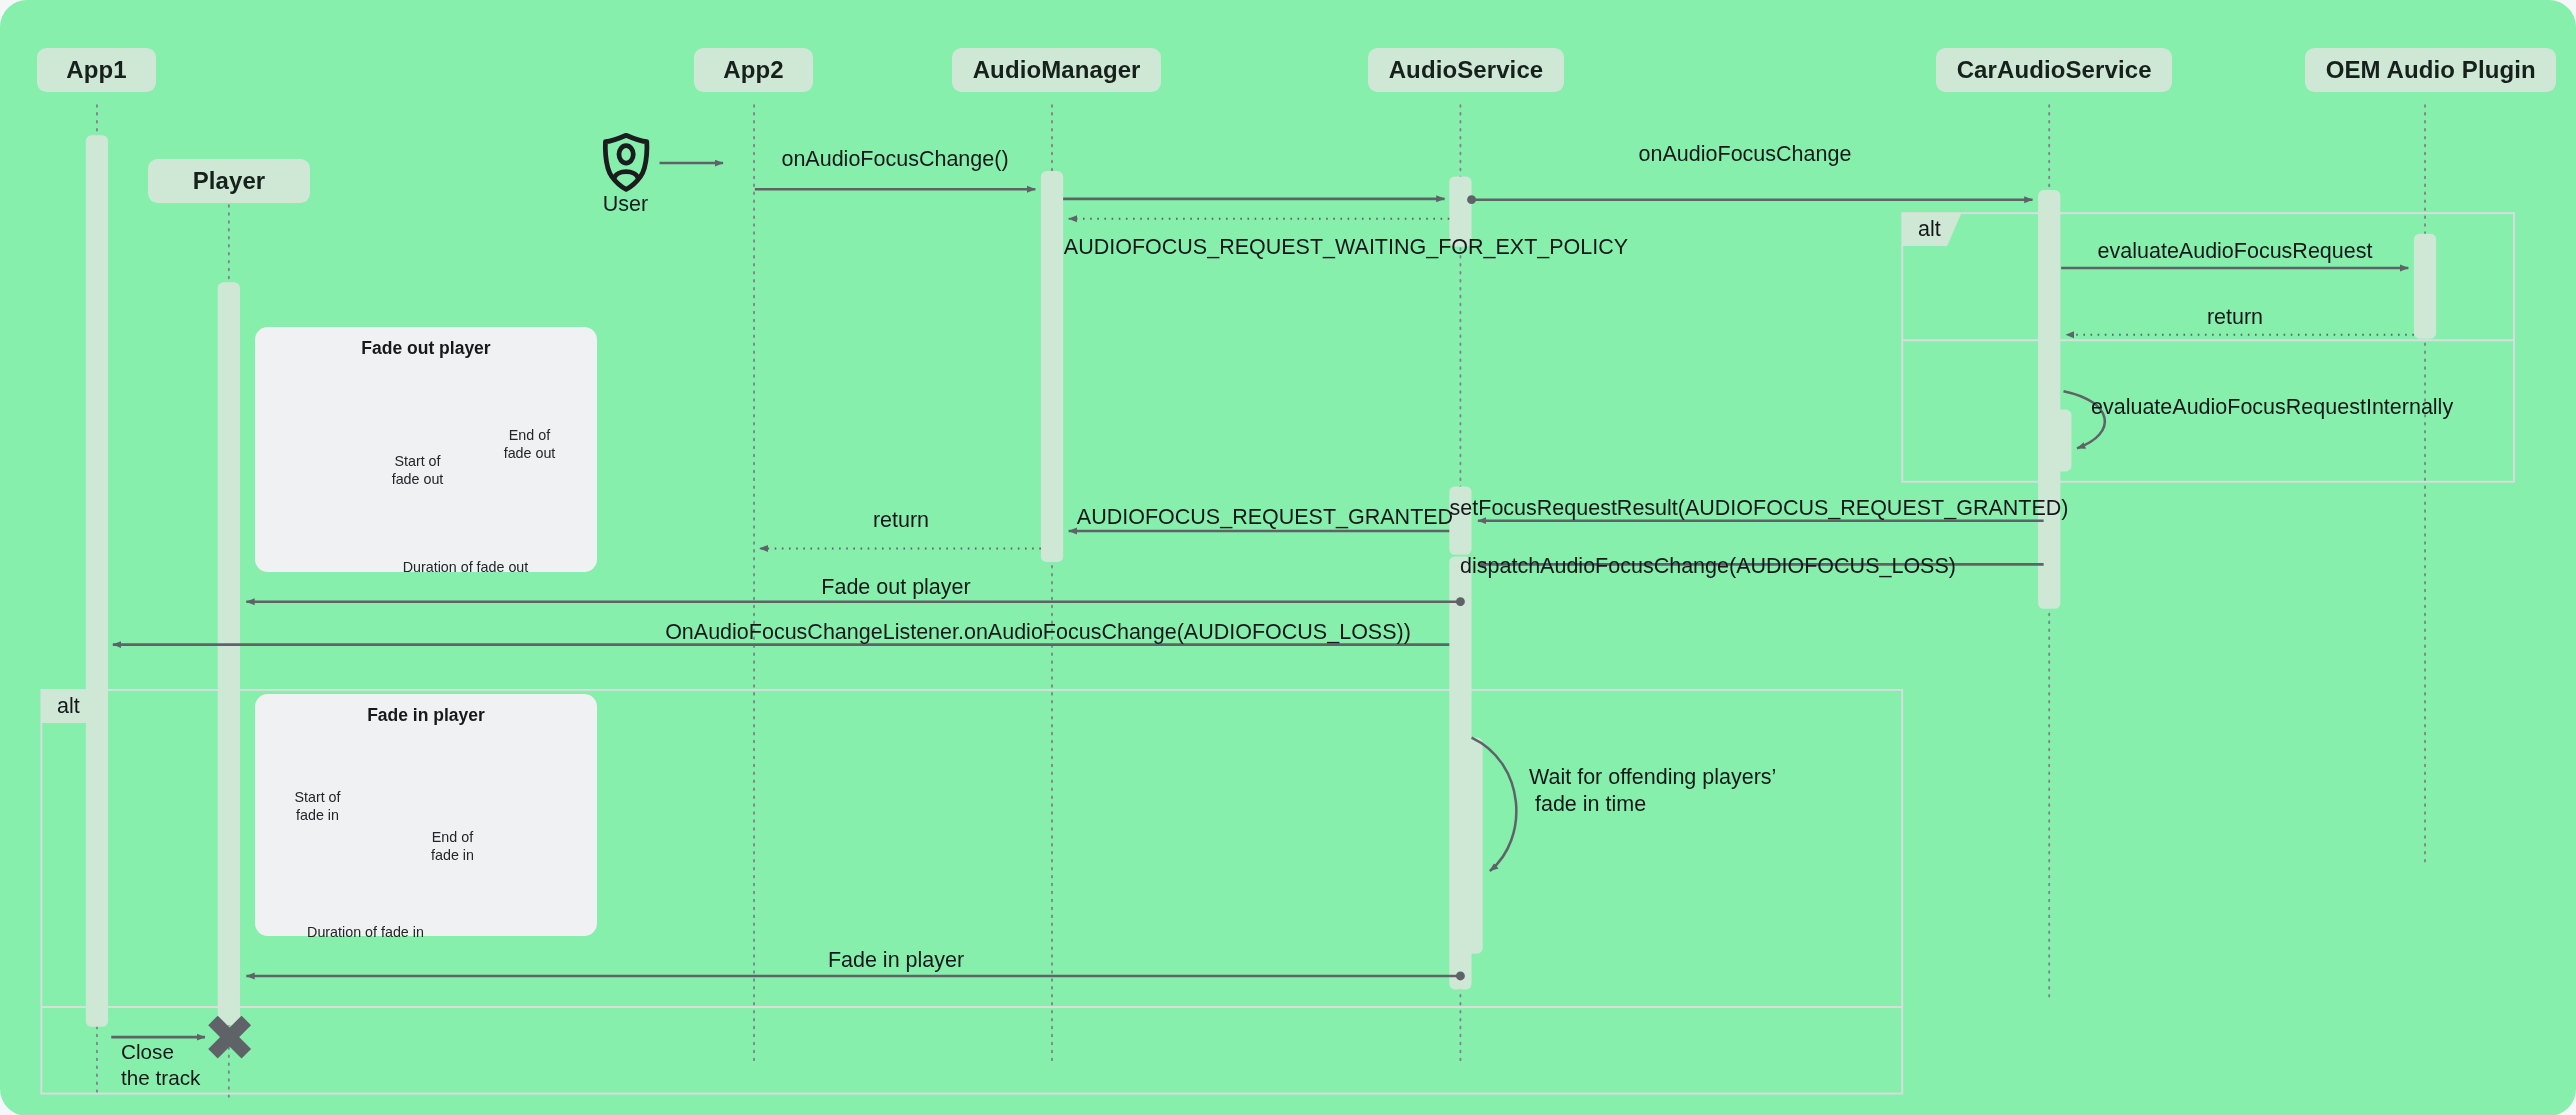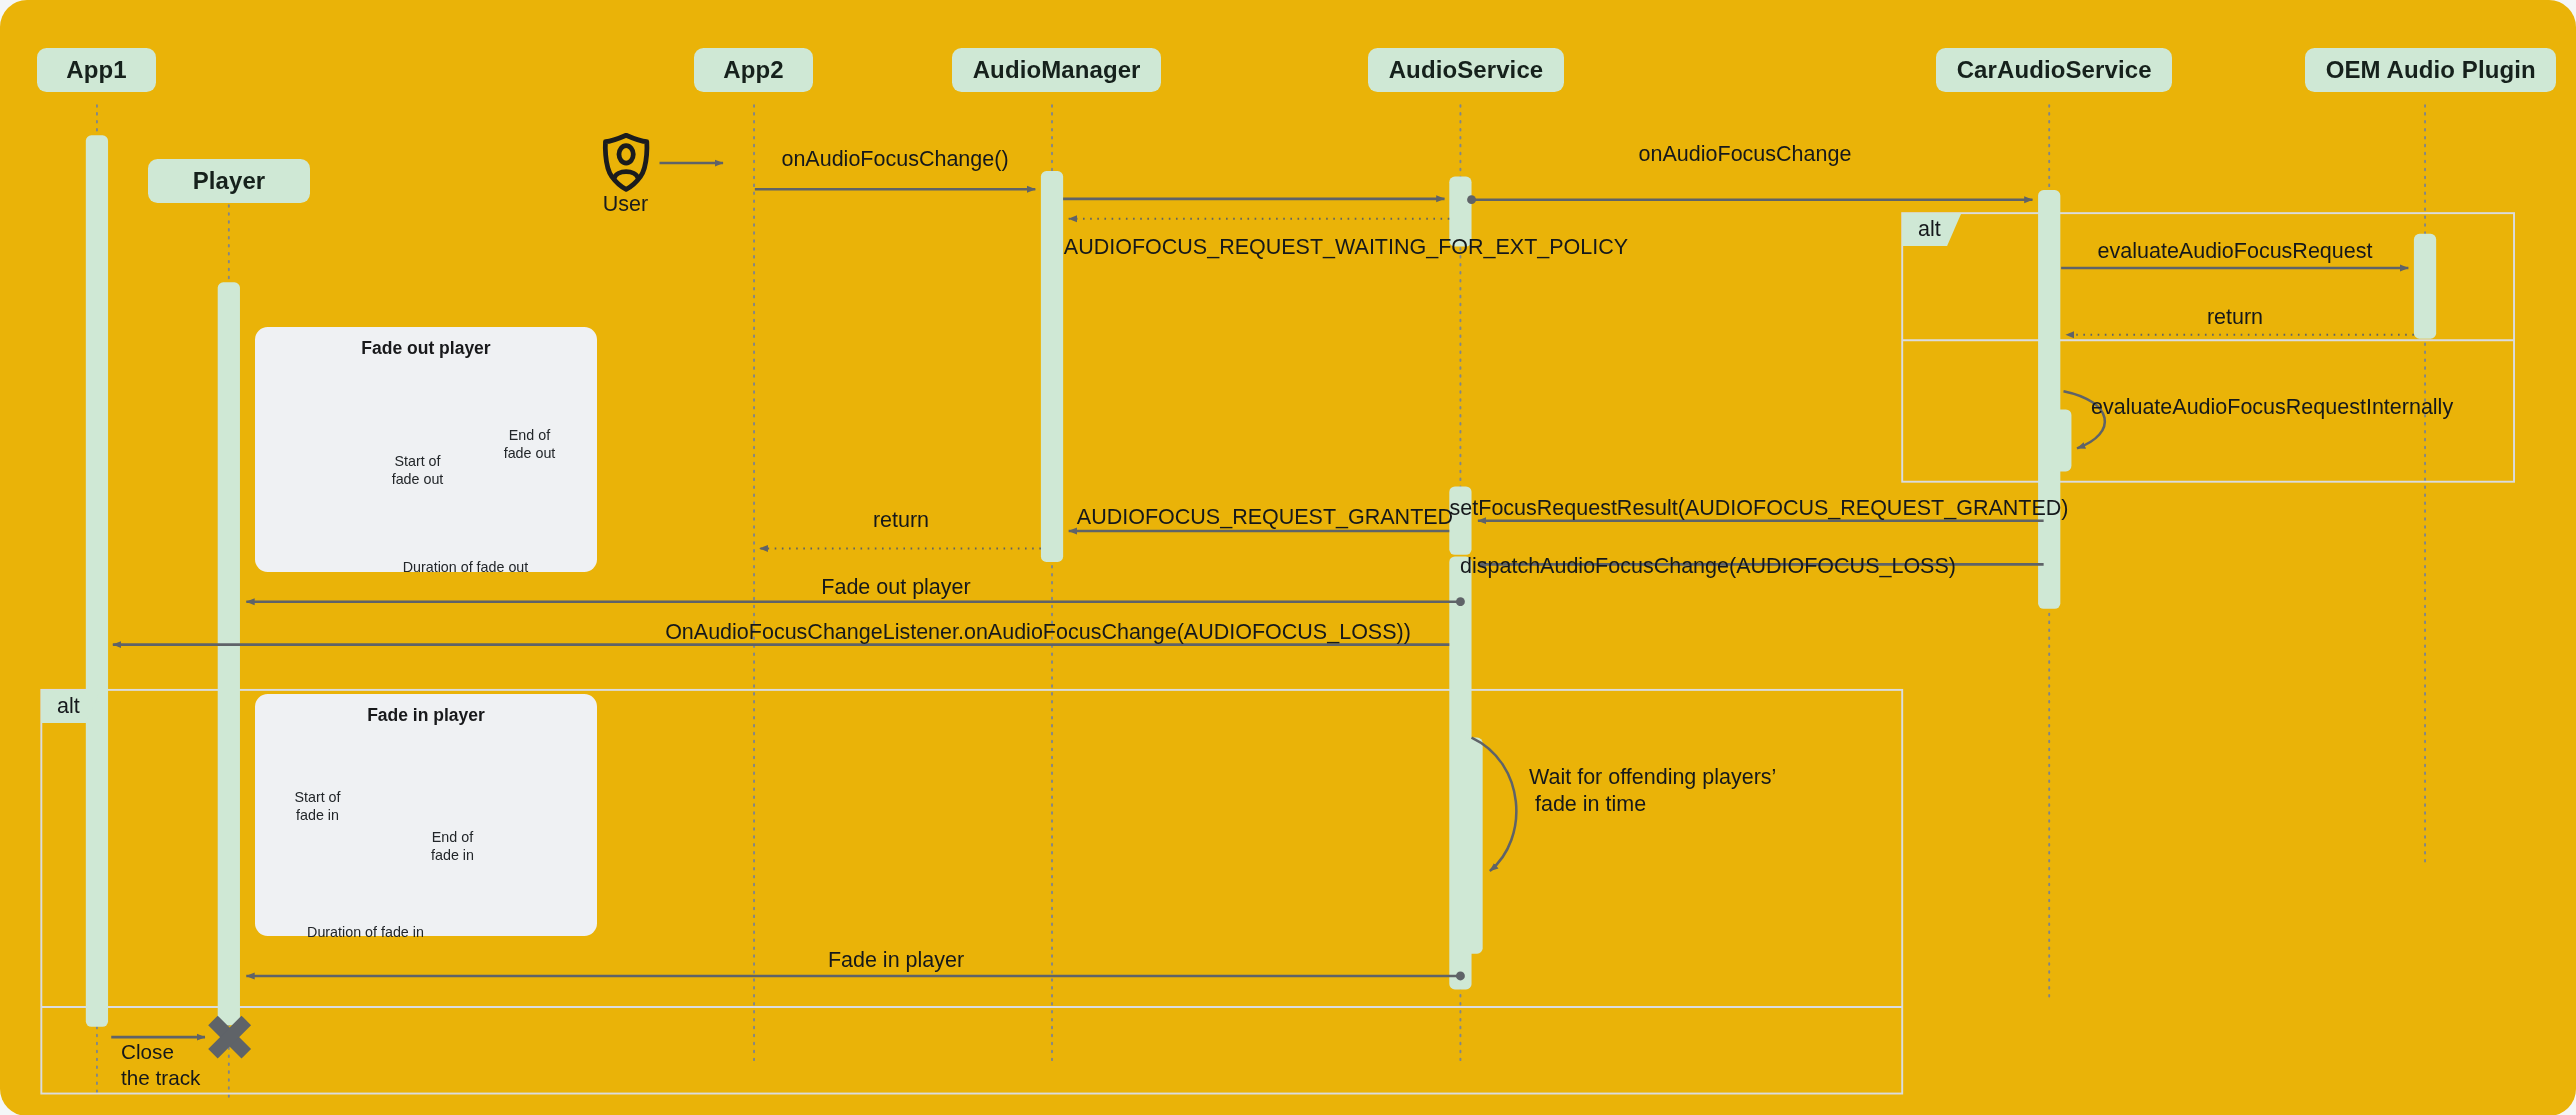--- a/index.html
+++ b/index.html
@@ -16,21 +16,21 @@
     width: 2576px;
     height: 1116px;
     background: #f4f6f7;
     overflow: hidden;
   }
   #canvas {
     position: absolute;
     left: 0; top: 0;
     width: 2576px;
     height: 1116px;
-    background: #eab308;
+    background: #86efac;
     border-radius: 27px;
     overflow: hidden;
   }
   svg.layer {
     position: absolute;
     left: 0; top: 0;
     width: 2576px;
     height: 1116px;
     overflow: visible;
   }

